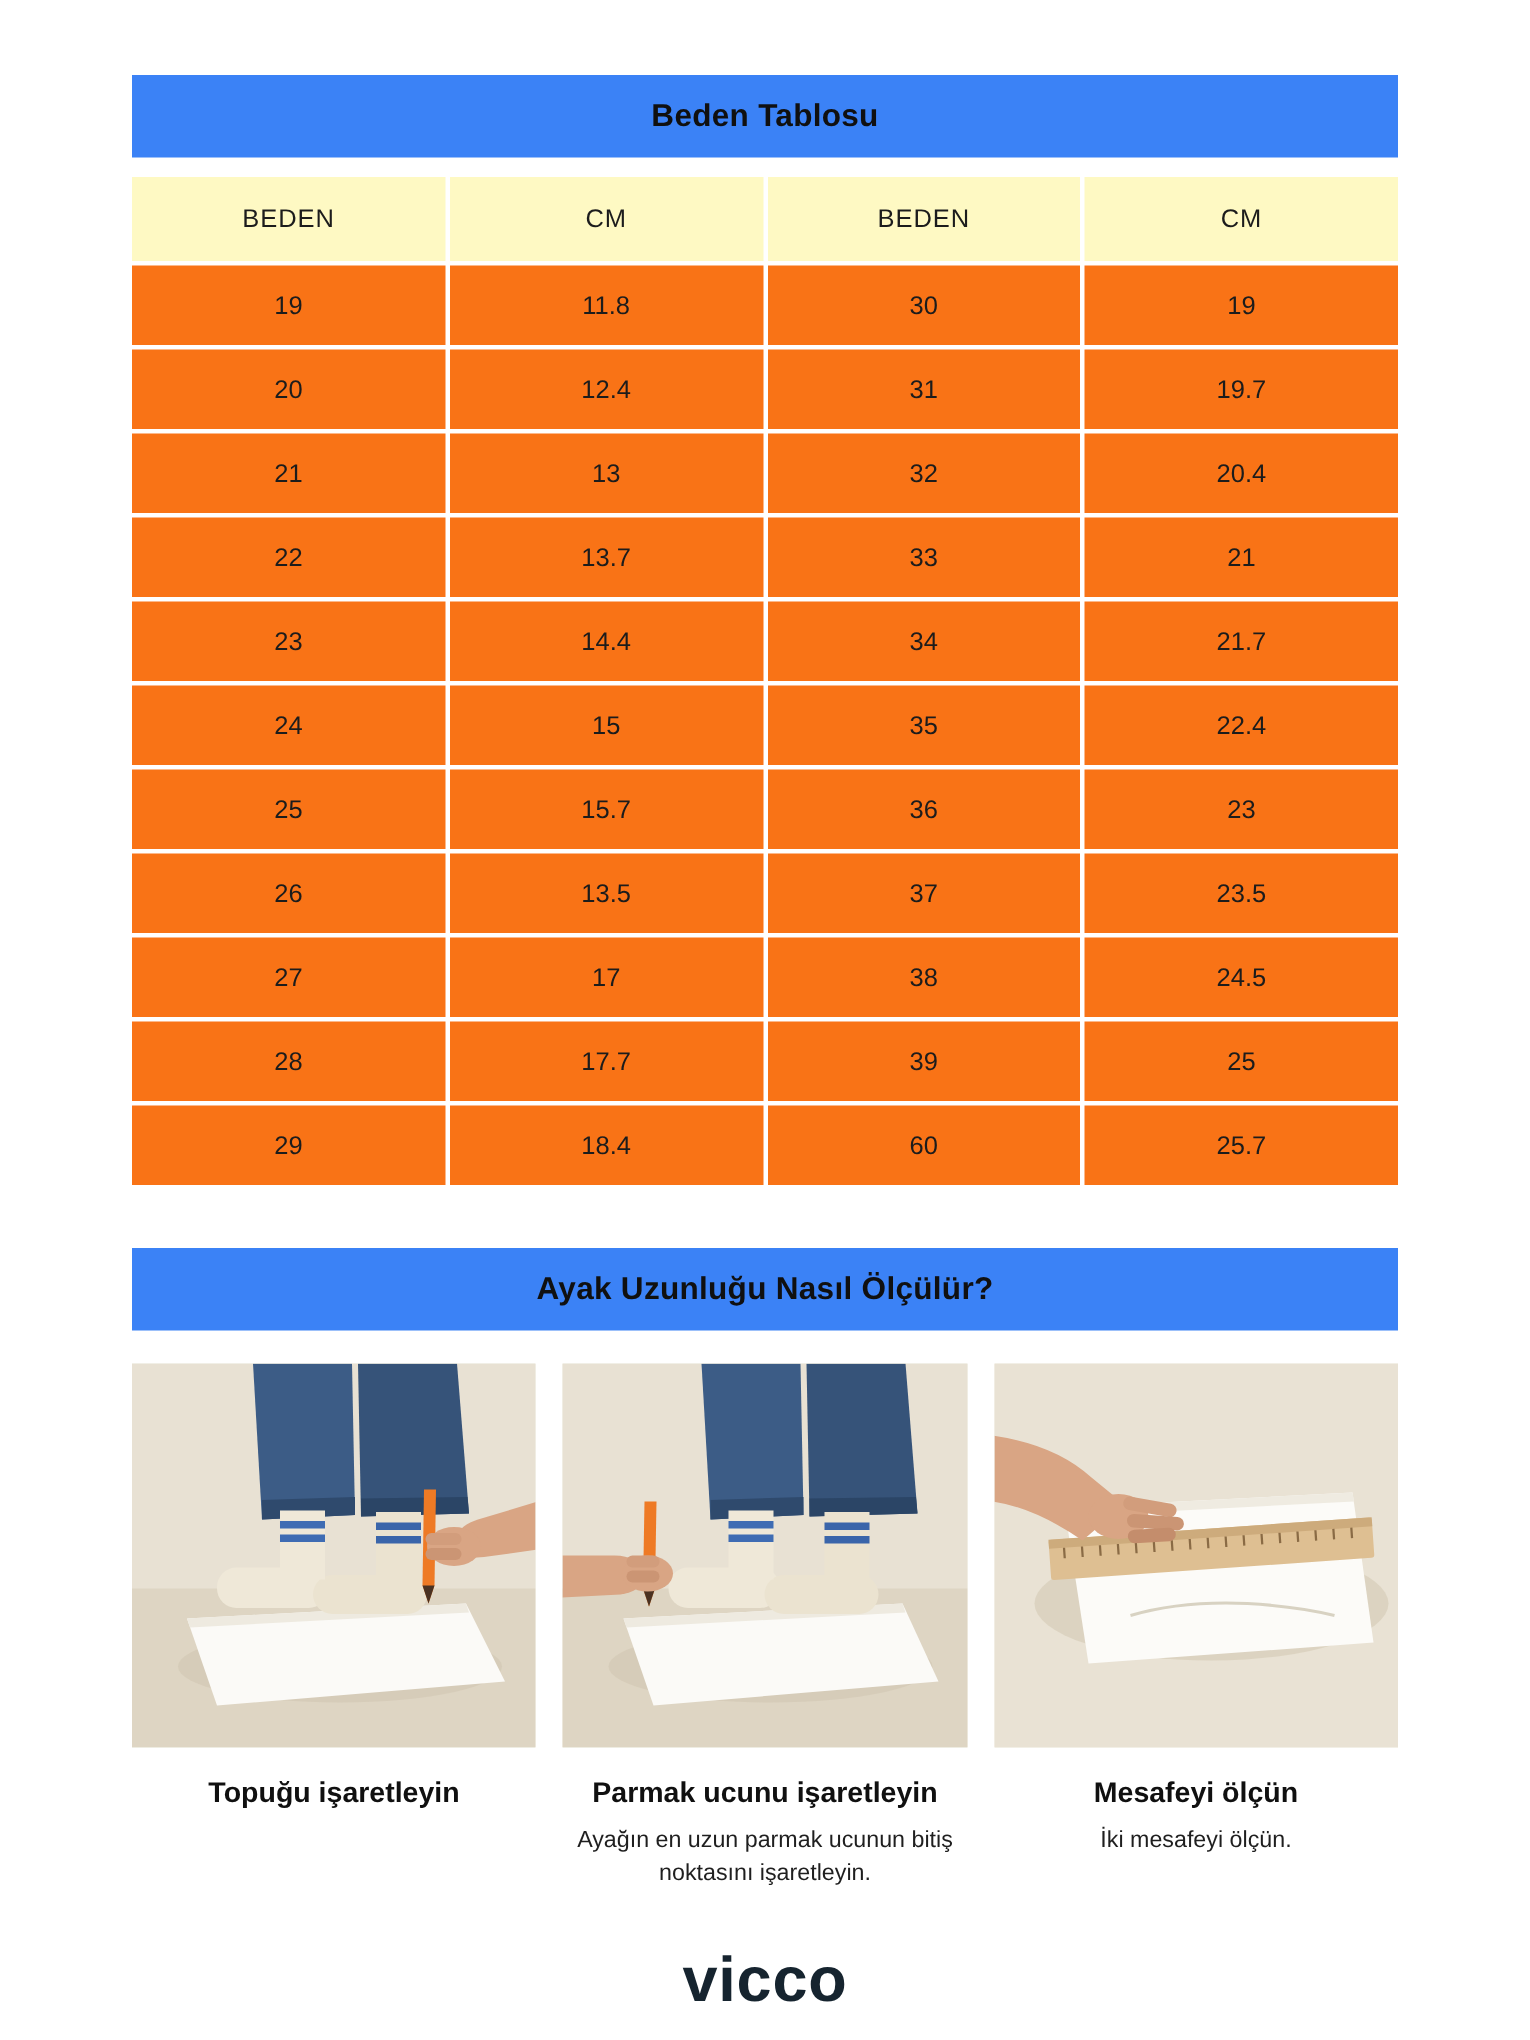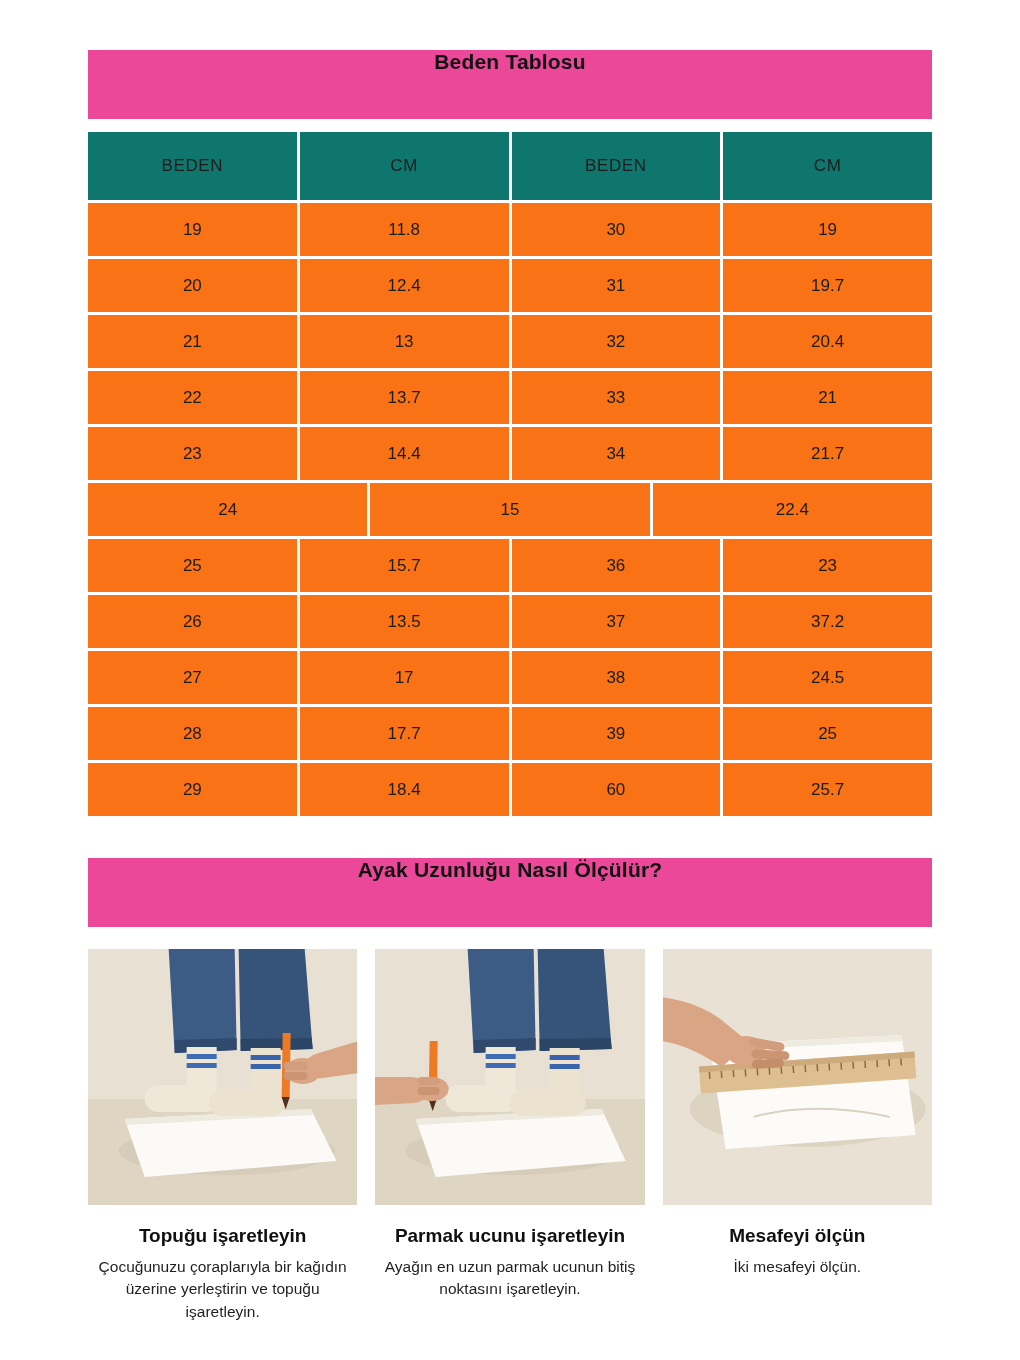--- a/index.html
+++ b/index.html
@@ -4,34 +4,34 @@
 <style>
   * { margin:0; padding:0; box-sizing:border-box; }
   html,body { background:#ffffff; }
   body {
     width:1020px; min-height:1360px; margin:0 auto;
     font-family:"Liberation Sans", sans-serif; color:#1b1b1b;
   }
   .page { padding:50px 88px 30px; }
 
   .section-bar {
-    background:#ec4899; height:69px;
-    display:flex; justify-content:center;
+    background:#3b82f6; height:55px;
+    display:flex; align-items:center; justify-content:center;
   }
   .section-bar h2 { font-size:21px; font-weight:700; color:#101010; letter-spacing:0.2px; }
 
   
   .size-table { margin-top:13px; display:flex; flex-direction:column; gap:3px; }
   .trow { display:flex; gap:3px; }
   .cell {
     flex:1; height:53px; background:#f97316;
     display:flex; align-items:center; justify-content:center;
     font-size:17px; color:#1c1c1c;
   }
-  .cell.head { background:#0f766e; height:68px; letter-spacing:0.6px; }
+  .cell.head { background:#fef9c3; height:56px; letter-spacing:0.6px; }
 
   
   .guide-bar { margin-top:42px; }
   .steps { margin-top:22px; display:flex; gap:18px; }
   .step-card { flex:1; display:flex; flex-direction:column; }
   .photo { width:100%; height:256px; overflow:hidden; background:#e8e1d3; }
   .photo svg { display:block; width:100%; height:100%; }
   .step-heading { margin-top:20px; text-align:center; font-size:19px; font-weight:700; color:#101010; }
   .step-desc {
     margin-top:9px; text-align:center; font-size:15.5px; line-height:1.45;
@@ -79,31 +79,32 @@
           <div class="cell">33</div>
           <div class="cell">21</div>
         </div><div class="trow">
           <div class="cell">23</div>
           <div class="cell">14.4</div>
           <div class="cell">34</div>
           <div class="cell">21.7</div>
         </div><div class="trow">
           <div class="cell">24</div>
           <div class="cell">15</div>
+          <div class="cell">35</div>
           <div class="cell">22.4</div>
         </div><div class="trow">
           <div class="cell">25</div>
           <div class="cell">15.7</div>
           <div class="cell">36</div>
           <div class="cell">23</div>
         </div><div class="trow">
           <div class="cell">26</div>
           <div class="cell">13.5</div>
           <div class="cell">37</div>
-          <div class="cell">37.2</div>
+          <div class="cell">23.5</div>
         </div><div class="trow">
           <div class="cell">27</div>
           <div class="cell">17</div>
           <div class="cell">38</div>
           <div class="cell">24.5</div>
         </div><div class="trow">
           <div class="cell">28</div>
           <div class="cell">17.7</div>
           <div class="cell">39</div>
           <div class="cell">25</div>
@@ -151,21 +152,20 @@
             <polygon points="196,84 204,84 203,148 199,160 195,148" fill="#ee7a25"></polygon>
             <polygon points="195,148 203,148 199,160" fill="#4a3222"></polygon>
             <path d="M272 92 L232 104 q-16 5 -14 16 q2 11 18 9 l36 -5 Z" fill="#d9a584"></path>
             <ellipse cx="216" cy="122" rx="18" ry="13" fill="#d9a584"></ellipse>
             <rect x="197" y="113" width="24" height="8" rx="4" fill="#d29d7c"></rect>
             <rect x="197" y="123" width="24" height="8" rx="4" fill="#cb9574"></rect>
           </g>
         </svg>
       </div>
       <div class="step-heading">Topuğu işaretleyin</div>
-      <div class="step-desc">Çocuğunuzu çoraplarıyla bir kağıdın üzerine yerleştirin ve topuğu işaretleyin.</div>
     </div>
 
     <div class="step-card">
       <div class="photo">
         <svg viewBox="0 0 272 256" preserveAspectRatio="xMidYMid slice">
           <rect width="272" height="256" fill="#e8e1d3"></rect>
           <rect y="150" width="272" height="106" fill="#ded5c3"></rect>
           <ellipse cx="140" cy="202" rx="108" ry="24" fill="#cfc5b0" opacity="0.55"></ellipse>
           <g>
             <polygon points="42,170 228,160 252,212 62,228" fill="#fbfaf7"></polygon>

